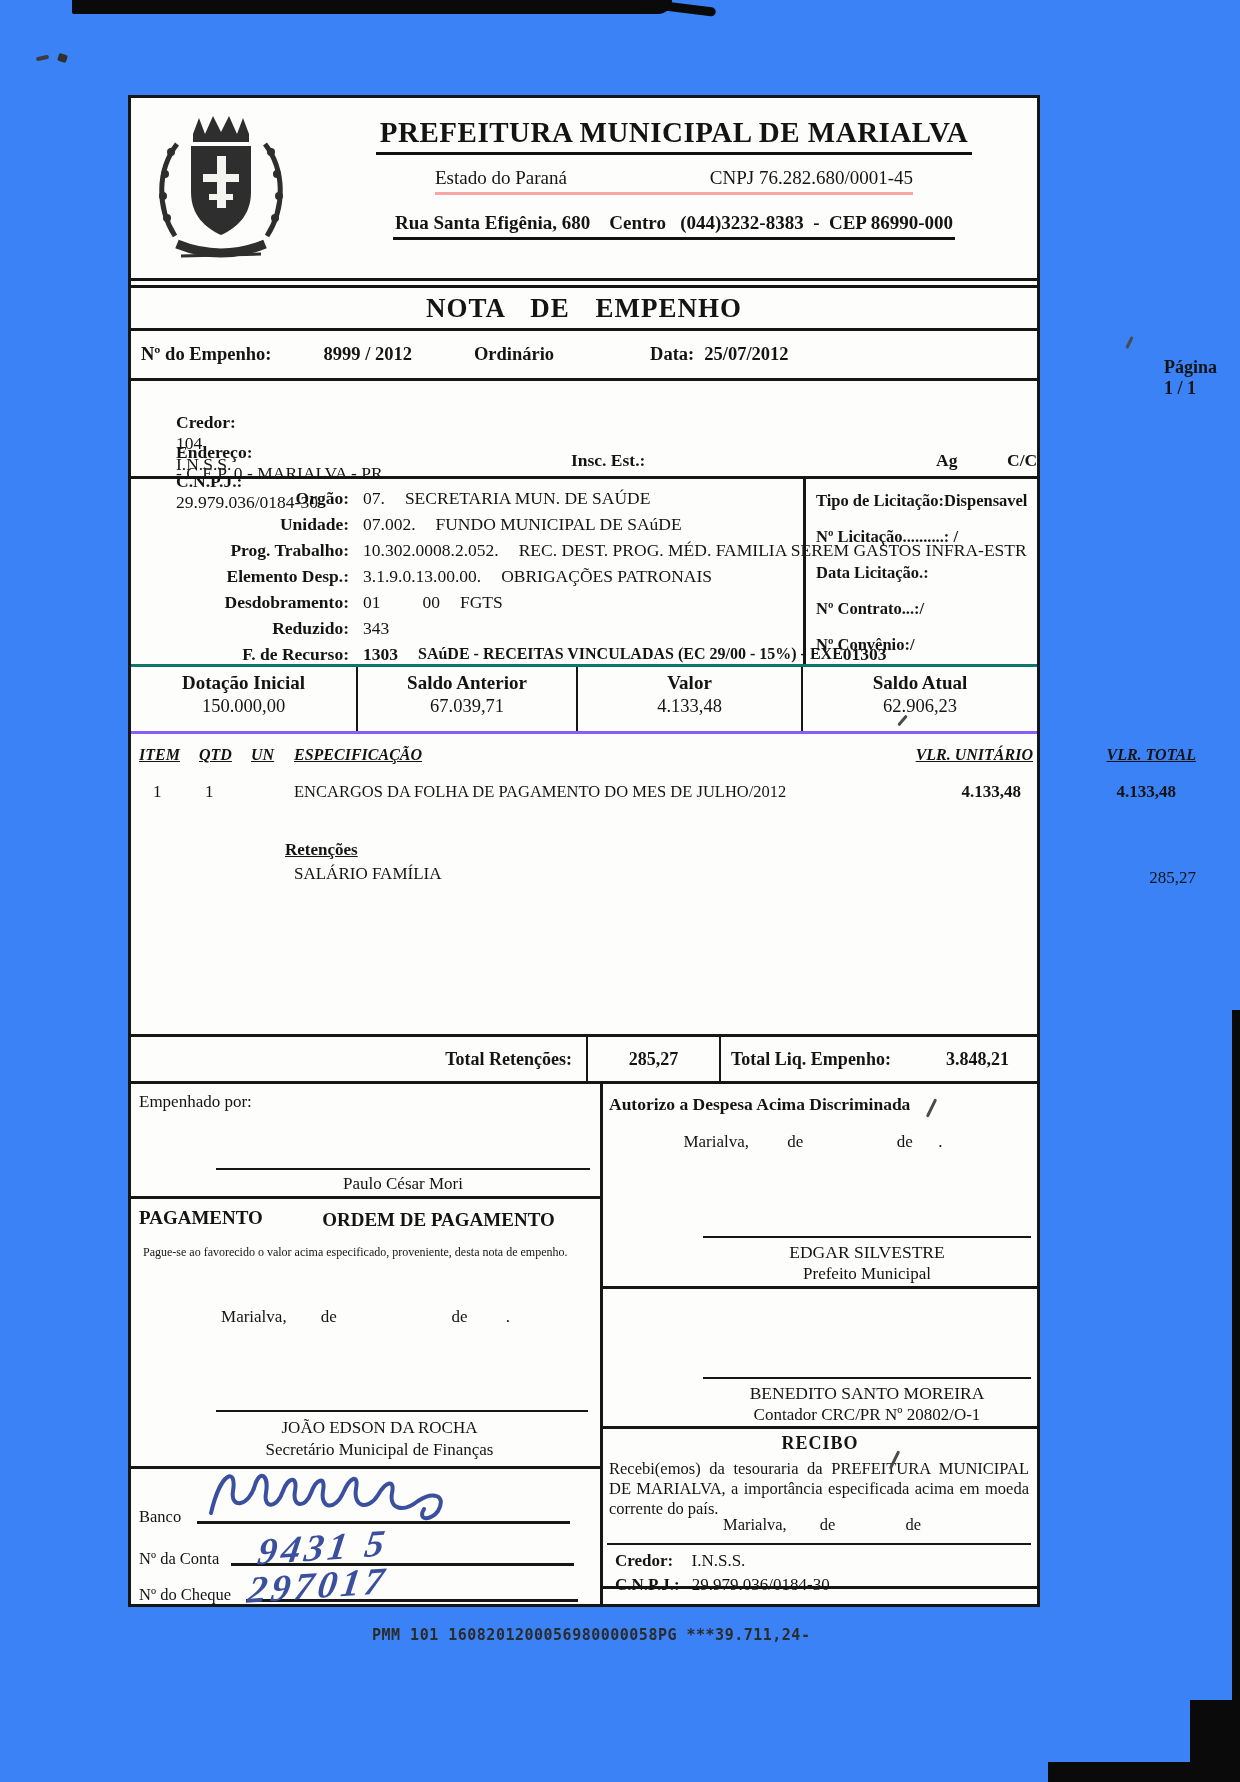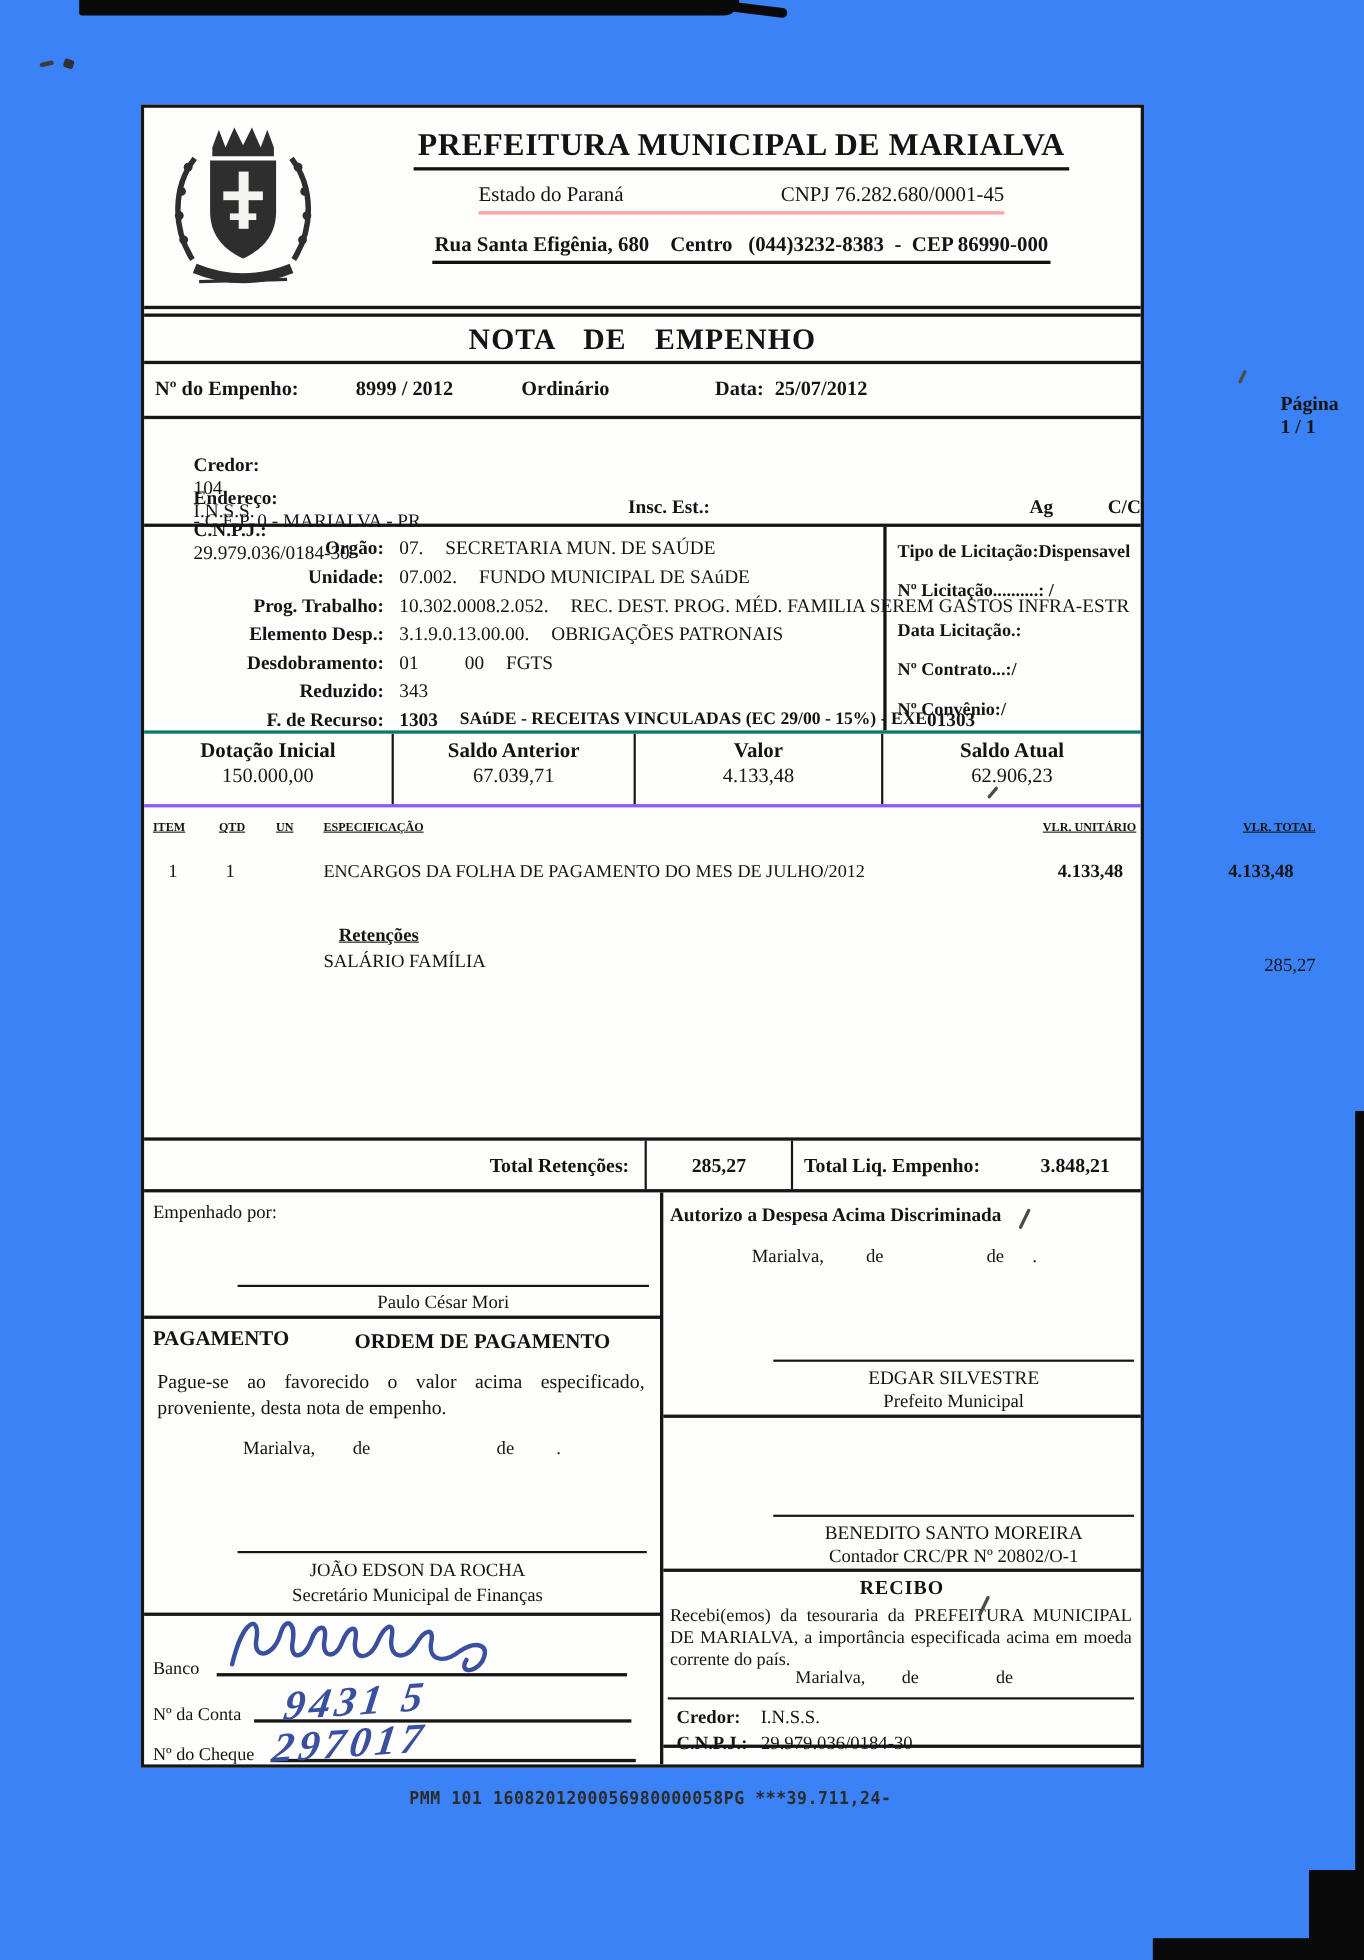--- a/index.html
+++ b/index.html
@@ -68,30 +68,30 @@
 
   
   .dotacao{display:grid;grid-template-columns:227px 220px 225px 1fr;height:67px;border-bottom:3px solid #8b5cf6;}
   .dt-cell{border-right:2.5px solid #161616;text-align:center;padding-top:5px;}
   .dt-cell:last-child{border-right:none;}
   .dt-label{font-size:19px;font-weight:bold;}
   .dt-value{font-size:18.5px;margin-top:2px;}
 
   
   .itens{position:relative;height:300px;font-size:17px;}
-  .it-h{position:absolute;top:12px;font-weight:bold;text-decoration:underline;font-size:11px;}
+  .it-h{position:absolute;top:12px;font-style:italic;font-weight:bold;text-decoration:underline;font-size:16px;}
   .ih-item{left:8px;} .ih-qtd{left:68px;} .ih-un{left:120px;} .ih-esp{left:163px;}
   .ih-vu{left:752px;width:150px;text-align:right;}
   .ih-vt{left:945px;width:120px;text-align:right;}
   .it-r{position:absolute;top:48px;}
   .ir-item{left:22px;} .ir-qtd{left:74px;}
   .ir-esp{left:163px;font-size:16.5px;white-space:nowrap;}
   .ir-vu{left:752px;width:138px;text-align:right;font-weight:bold;}
   .ir-vt{left:925px;width:120px;text-align:right;font-weight:bold;}
-  .ret-lbl{position:absolute;left:177px;top:106px;font-weight:bold;text-decoration:underline;}
+  .ret-lbl{position:absolute;left:154px;top:106px;font-weight:bold;text-decoration:underline;}
   .ret-desc{position:absolute;left:163px;top:130px;}
   .ret-val{position:absolute;left:945px;top:134px;width:120px;text-align:right;}
 
   
   .totals{display:grid;grid-template-columns:457px 133px 1fr;height:50px;
           border-top:3px solid #161616;border-bottom:3px solid #161616;font-weight:bold;font-size:18px;}
   .to-c1{border-right:2.5px solid #161616;text-align:right;padding:12px 14px 0 0;}
   .to-c2{border-right:2.5px solid #161616;text-align:center;padding-top:12px;}
   .to-c3{display:flex;justify-content:space-between;padding:12px 28px 0 10px;}
 
@@ -102,21 +102,21 @@
 
   .blk1{position:relative;height:115px;border-bottom:3px solid #161616;}
   .blk1-lbl{position:absolute;left:8px;top:8px;font-size:17px;}
   .sigline{position:absolute;border-top:2.5px solid #161616;}
   .blk1 .sigline{left:85px;right:10px;bottom:26px;}
   .blk1-name{position:absolute;left:85px;right:10px;bottom:2px;text-align:center;font-size:17px;}
 
   .blk2{position:relative;height:270px;border-bottom:3px solid #161616;}
   .blk2-t1{position:absolute;left:8px;top:8px;font-size:19px;font-weight:bold;}
   .blk2-t2{position:absolute;left:156px;right:10px;top:10px;text-align:center;font-size:19px;font-weight:bold;}
-  .blk2-p{position:absolute;left:12px;right:14px;top:46px;font-size:18px;line-height:1.28;text-align:justify;}
+  .blk2-p{position:absolute;left:12px;right:14px;top:46px;font-size:12px;line-height:1.28;text-align:justify;}
   .blk2-city{position:absolute;left:0;right:0;top:108px;text-align:center;font-size:17px;white-space:pre;}
   .blk2 .sigline{left:85px;right:12px;bottom:54px;}
   .blk2-name{position:absolute;left:40px;right:12px;bottom:28px;text-align:center;font-size:17px;}
   .blk2-cargo{position:absolute;left:40px;right:12px;bottom:6px;text-align:center;font-size:17px;}
 
   .blk3{position:relative;height:135px;}
   .bank-lbl{position:absolute;left:8px;font-size:16.5px;}
   .bank-line{position:absolute;border-bottom:3px solid #161616;}
   .ink{color:#3a4f9e;}
   .ink-digits{position:absolute;font-size:38px;font-style:italic;font-weight:bold;

